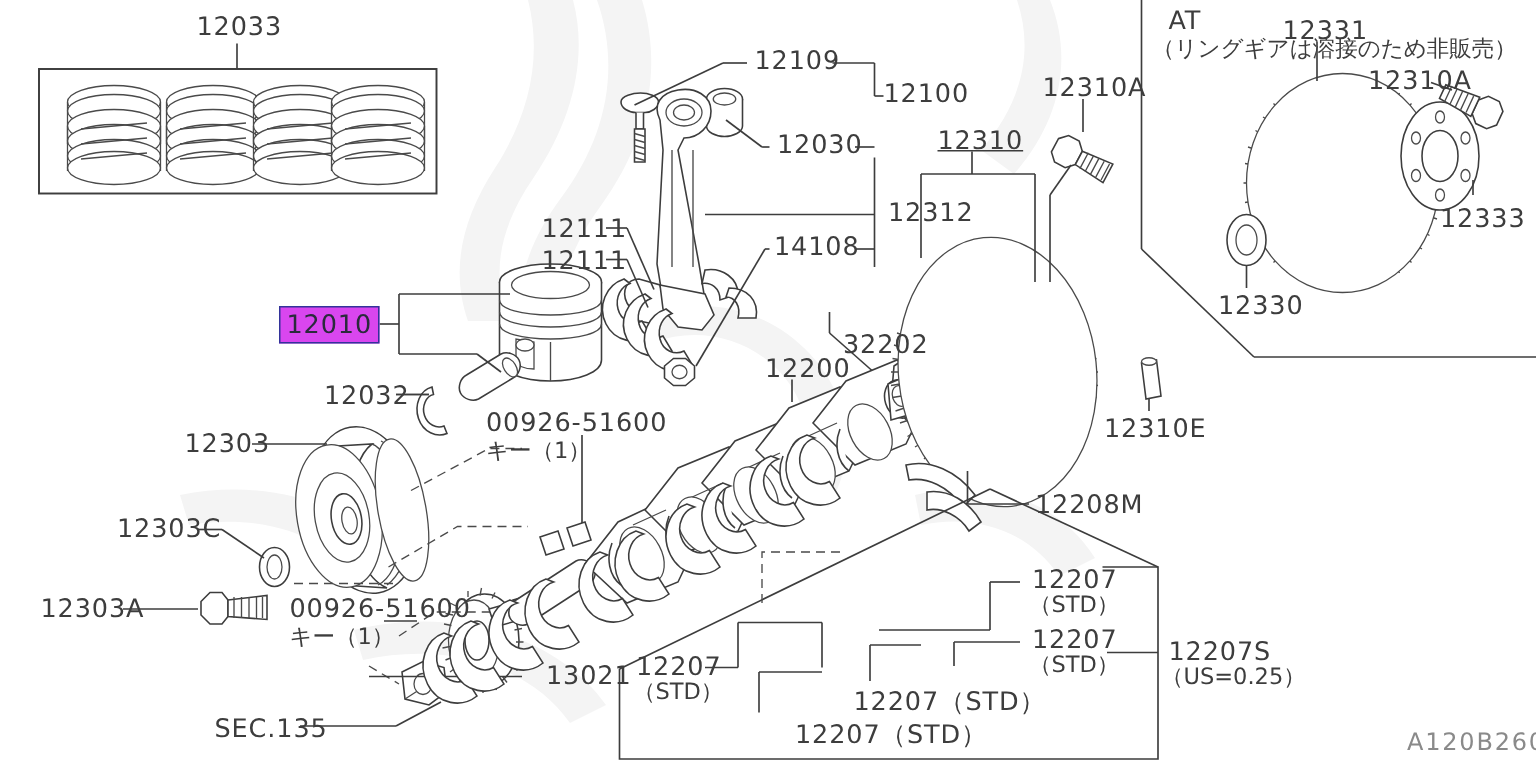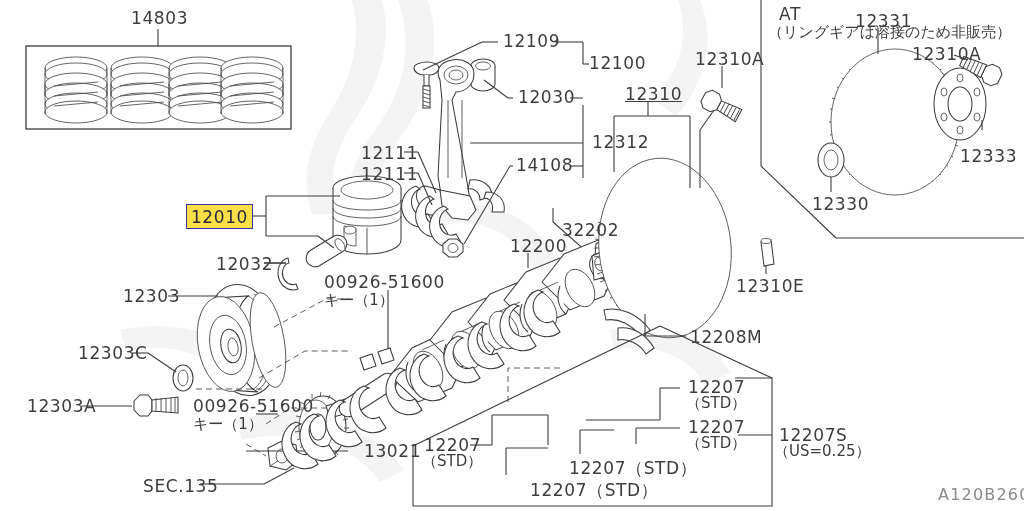--- a/index.html
+++ b/index.html
@@ -505,21 +505,21 @@
       <line class="ln" x1="636" y1="428" x2="636" y2="444"></line>
 
       <line class="ln" x1="738" y1="435" x2="772" y2="435"></line>
 
       <path class="dash" d="M508 402 L508 368 L560 368"></path>
     </g>
 
   </svg>
 
   <div id="labels">
-      <div class="lbl" style="left: 131px; top: 10px;">14803</div>
+      <div class="lbl" style="left: 131px; top: 10px;">12033</div>
       <div class="lbl" style="left: 503px; top: 33px;">12109</div>
       <div class="lbl" style="left: 589px; top: 55px;">12100</div>
       <div class="lbl" style="left: 518px; top: 89px;">12030</div>
       <div class="lbl" style="left: 625px; top: 86px; text-decoration: underline;">12310</div>
       <div class="lbl" style="left: 695px; top: 51px;">12310A</div>
       <div class="lbl" style="left: 592px; top: 134px;">12312</div>
       <div class="lbl" style="left: 361px; top: 145px;">12111</div>
       <div class="lbl" style="left: 361px; top: 166px;">12111</div>
       <div class="lbl" style="left: 516px; top: 157px;">14108</div>
       <div class="lbl" style="left: 562px; top: 193px; margin-top: 29px;">32202</div>
@@ -543,20 +543,20 @@
       <div class="lbl" style="left: 364px; top: 443px;">13021</div>
       <div class="lbl" style="left: 424px; top: 437px;">12207</div>
       <div class="lbl jp" style="left: 422px; top: 454px;">（STD）</div>
       <div class="lbl" style="left: 569px; top: 460px;">12207（STD）</div>
       <div class="lbl" style="left: 530px; top: 482px;">12207（STD）</div>
       <div class="lbl" style="left: 143px; top: 478px;">SEC.135</div>
       <div class="lbl" style="left: 779px; top: 6px;">AT</div>
       <div class="lbl jp" style="left: 768px; top: 25px;">（リングギアは溶接のため非販売）</div>
       <div class="lbl" style="left: 855px; top: 13px; text-align: center;">12331</div>
       <div class="lbl" style="left: 912px; top: 46px;">12310A</div>
-      <div class="lbl" style="left: 960px; top: 148px;">12333</div>
+      <div class="lbl" style="left: 960px; top: 138px;">12333</div>
       <div class="lbl" style="left: 812px; top: 196px;">12330</div>
       <div class="lbl code" style="left: 938px; top: 487px;">A120B260</div>
     </div>
 
-  <div class="hl" id="hl-box" style="left: 186px; top: 204px; width: 67px; height: 25px; background: #fde047; border-color: rgb(51, 51, 154);">12010</div>
+  <div class="hl" id="hl-box" style="left: 186px; top: 204px; width: 67px; height: 25px; background: #d946ef; border-color: rgb(51, 51, 154);">12010</div>
 
 </div>
 
 </body></html>

